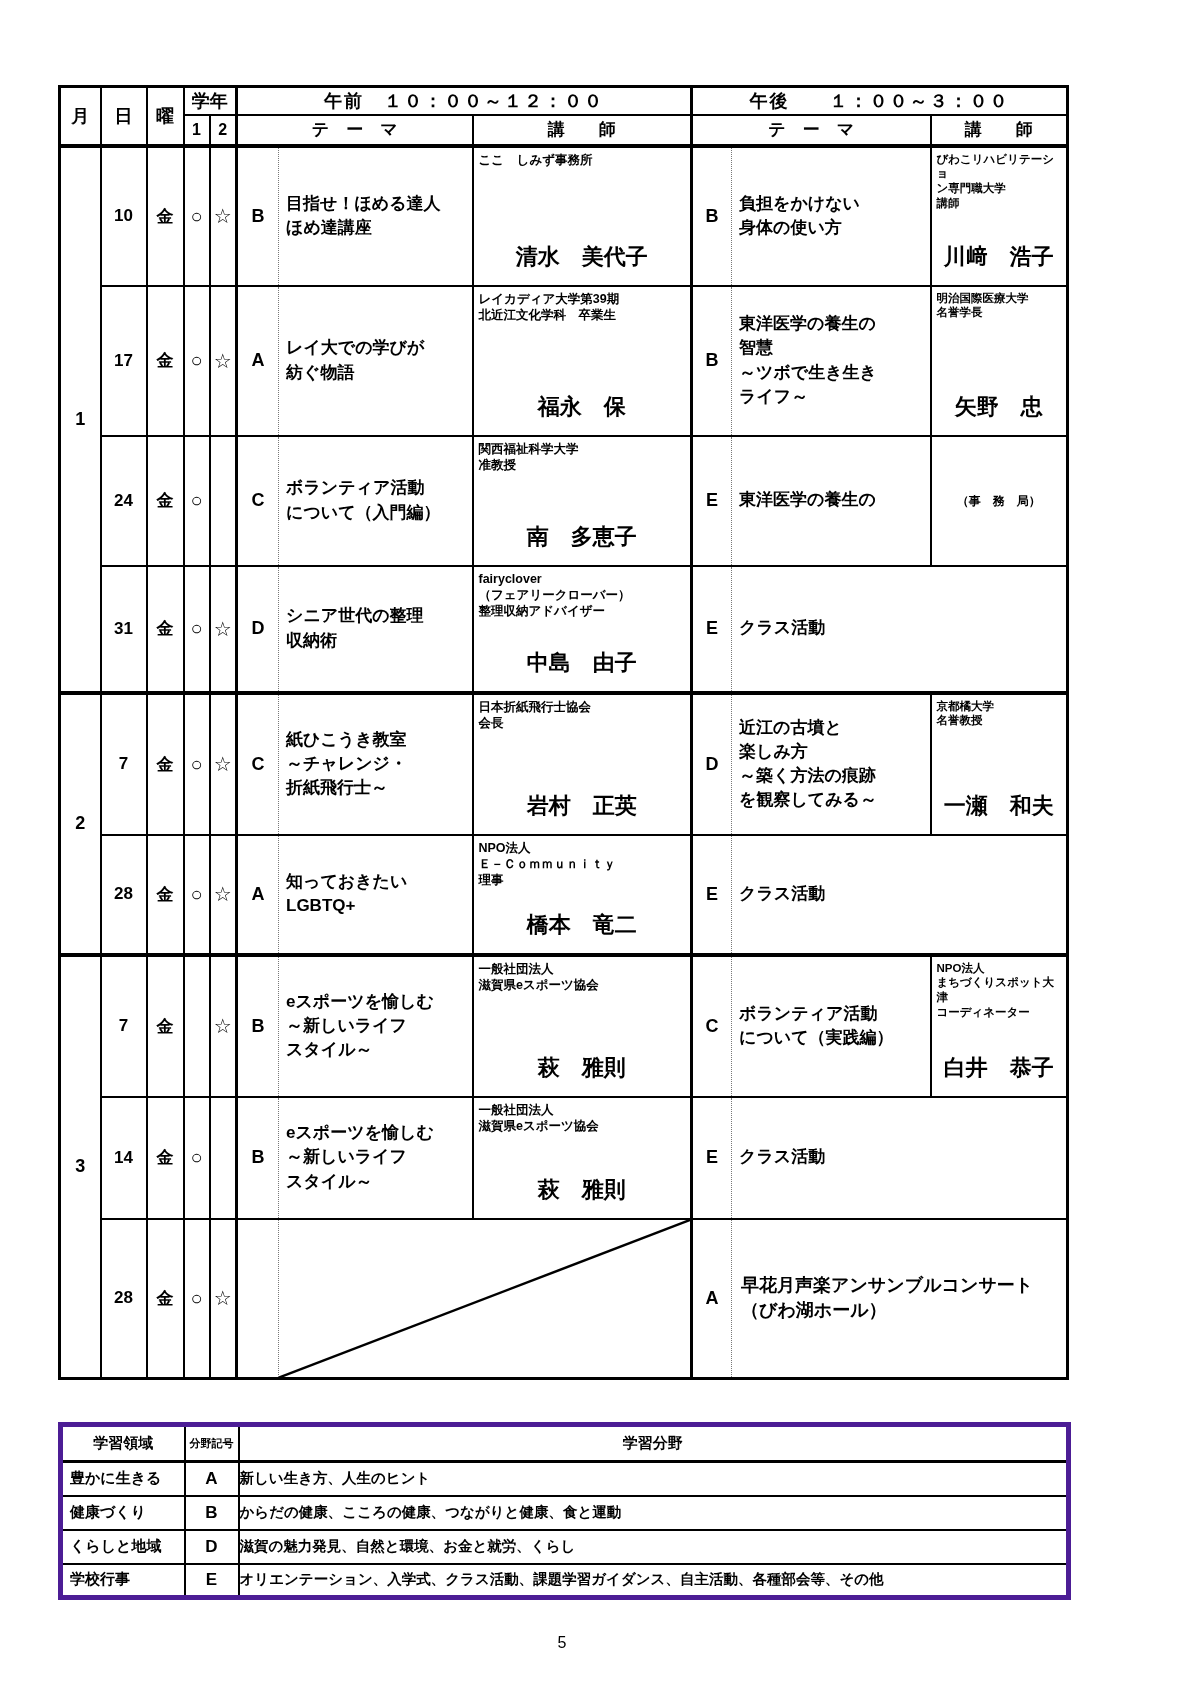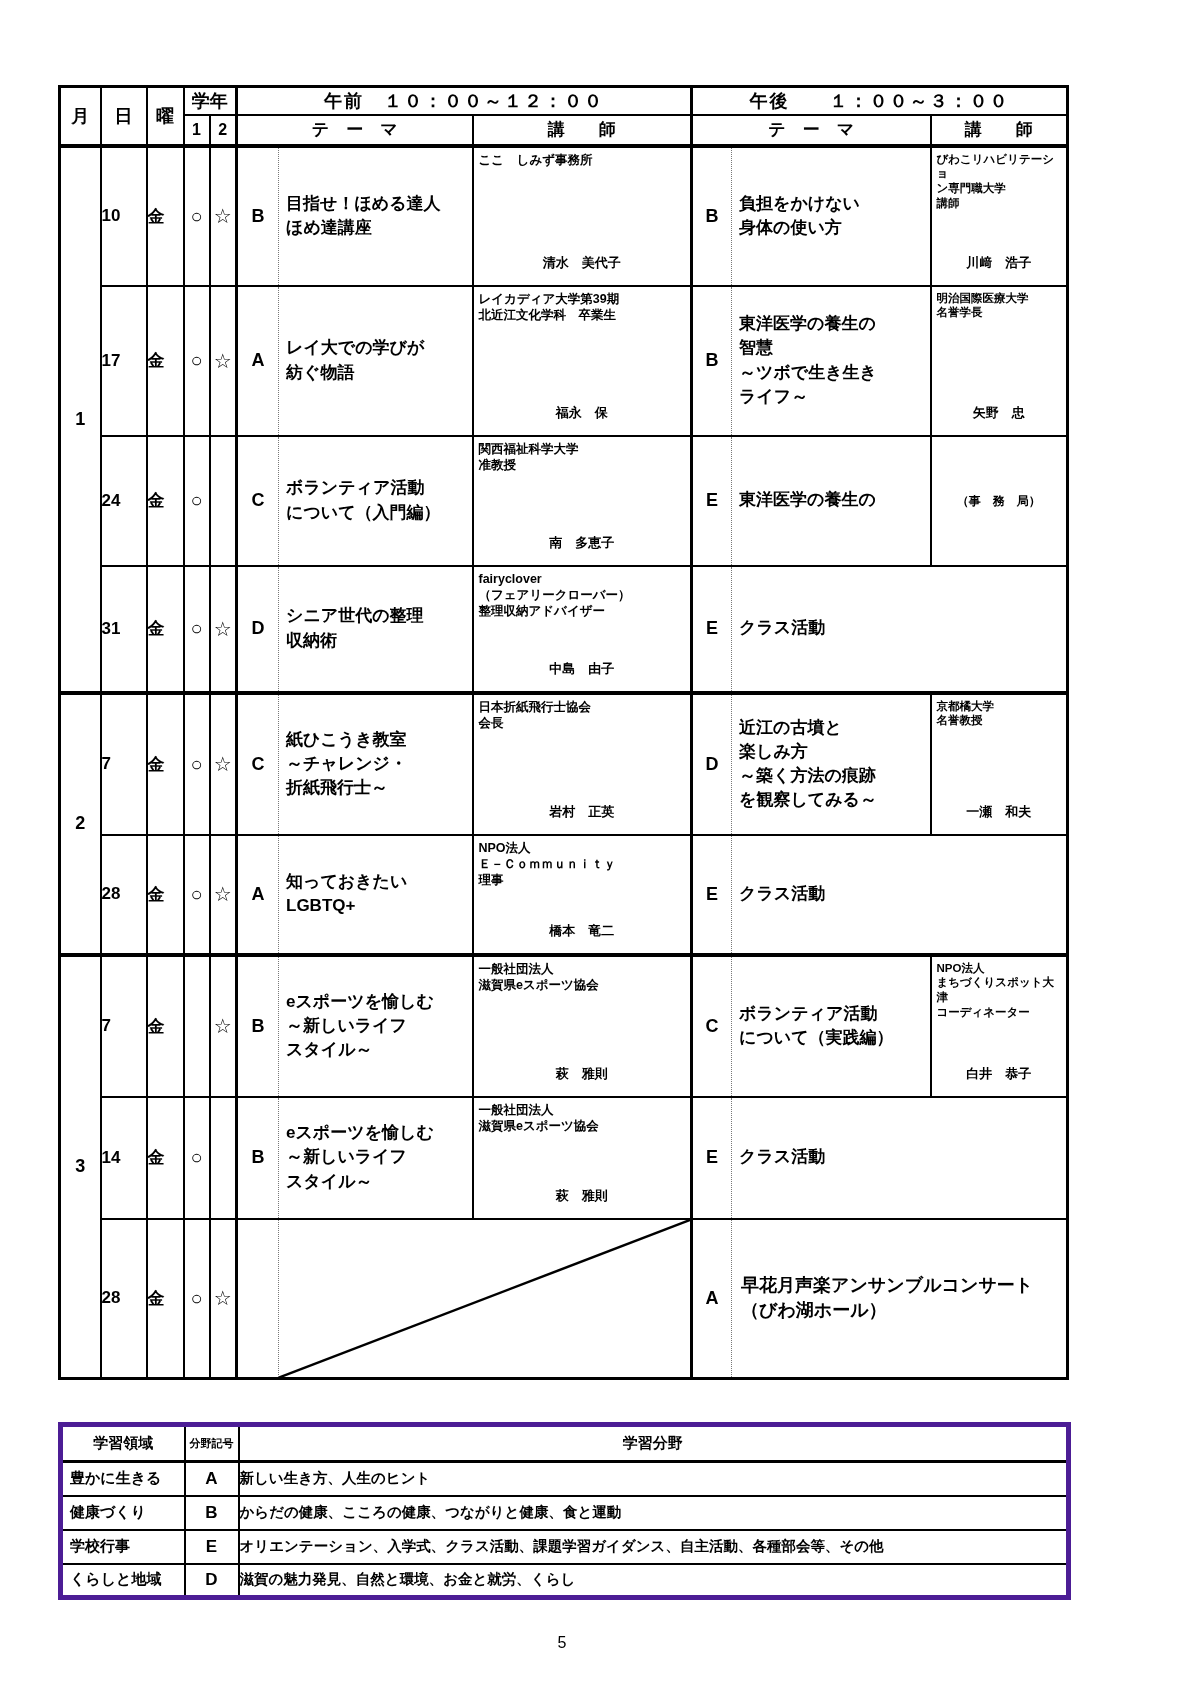--- a/index.html
+++ b/index.html
@@ -26,34 +26,34 @@
   .catd { border-right:1px dotted #777 !important; }
   .afd  { border-left:1px dotted #777 !important; }
 
   th { font-weight:bold; text-align:center; }
   .hdr { font-size:18px; }
   .session { font-size:18px; letter-spacing:2px; }
   .subh { font-size:17px; }
   .gsub { font-size:16px; }
 
   td.month { font-size:18px; font-weight:bold; text-align:center; }
-  td.day, td.wd { font-size:17px; font-weight:bold; }
+  td.day, td.wd { font-size:17px; font-weight:bold; text-align:center; }
   td.mk { font-size:20px; text-align:center; }
   td.cat { font-size:18px; font-weight:bold; text-align:center; }
 
   td.theme { font-size:17px; font-weight:bold; text-align:left; white-space:pre-line;
              line-height:1.42; padding:4px 2px 4px 7px; }
   td.theme.big { font-size:18px; padding-left:9px; }
 
   td.lect { position:relative;padding-left:15px; }
   td.lect .org { position:absolute; top:4px; left:5px; right:2px; font-size:12.5px;
                  font-weight:bold; line-height:1.3; white-space:pre-line; text-align:left; }
   td.lect.pml .org { font-size:11.5px; }
   td.lect .name { position:absolute; left:0; right:0; bottom:13px; text-align:center;
-                  font-size:13px; font-weight:bold; white-space:pre-line; }
+                  font-size:22px; font-weight:bold; white-space:pre-line; }
   td.lect.vc .name { top:50%; bottom:auto; transform:translateY(-50%); font-size:12px; }
 
   td.diag { position:relative; }
   td.diag svg { position:absolute; left:0; top:0; width:100%; height:100%; display:block; }
 
   
   table.legend { position:absolute; left:58px; top:1422px; width:1008px; border:5px solid #4c1d95; }
   .legend th, .legend td { border:2px solid #000; vertical-align:middle; }
   tr.lh { height:37px; } tr.lr { height:34px; }
   tr.lh > th { border-bottom-width:3px; }
@@ -318,27 +318,27 @@
         <td class="larea">豊かに生きる</td>
         <td class="lcode">A</td>
         <td class="lfield">新しい生き方、人生のヒント</td>
       </tr>
       <tr class="lr">
         <td class="larea">健康づくり</td>
         <td class="lcode">B</td>
         <td class="lfield">からだの健康、こころの健康、つながりと健康、食と運動</td>
       </tr>
       <tr class="lr">
+        <td class="larea">くらしと地域</td>
+        <td class="lcode">D</td>
+        <td class="lfield">滋賀の魅力発見、自然と環境、お金と就労、くらし</td>
+      </tr>
+      <tr class="lr">
         <td class="larea">学校行事</td>
         <td class="lcode">E</td>
         <td class="lfield">オリエンテーション、入学式、クラス活動、課題学習ガイダンス、自主活動、各種部会等、その他</td>
       </tr>
-      <tr class="lr">
-        <td class="larea">くらしと地域</td>
-        <td class="lcode">D</td>
-        <td class="lfield">滋賀の魅力発見、自然と環境、お金と就労、くらし</td>
-      </tr>
     </tbody>
   </table>
 
   <div class="pageno">5</div>
 
 </div>
 
 </body></html>

